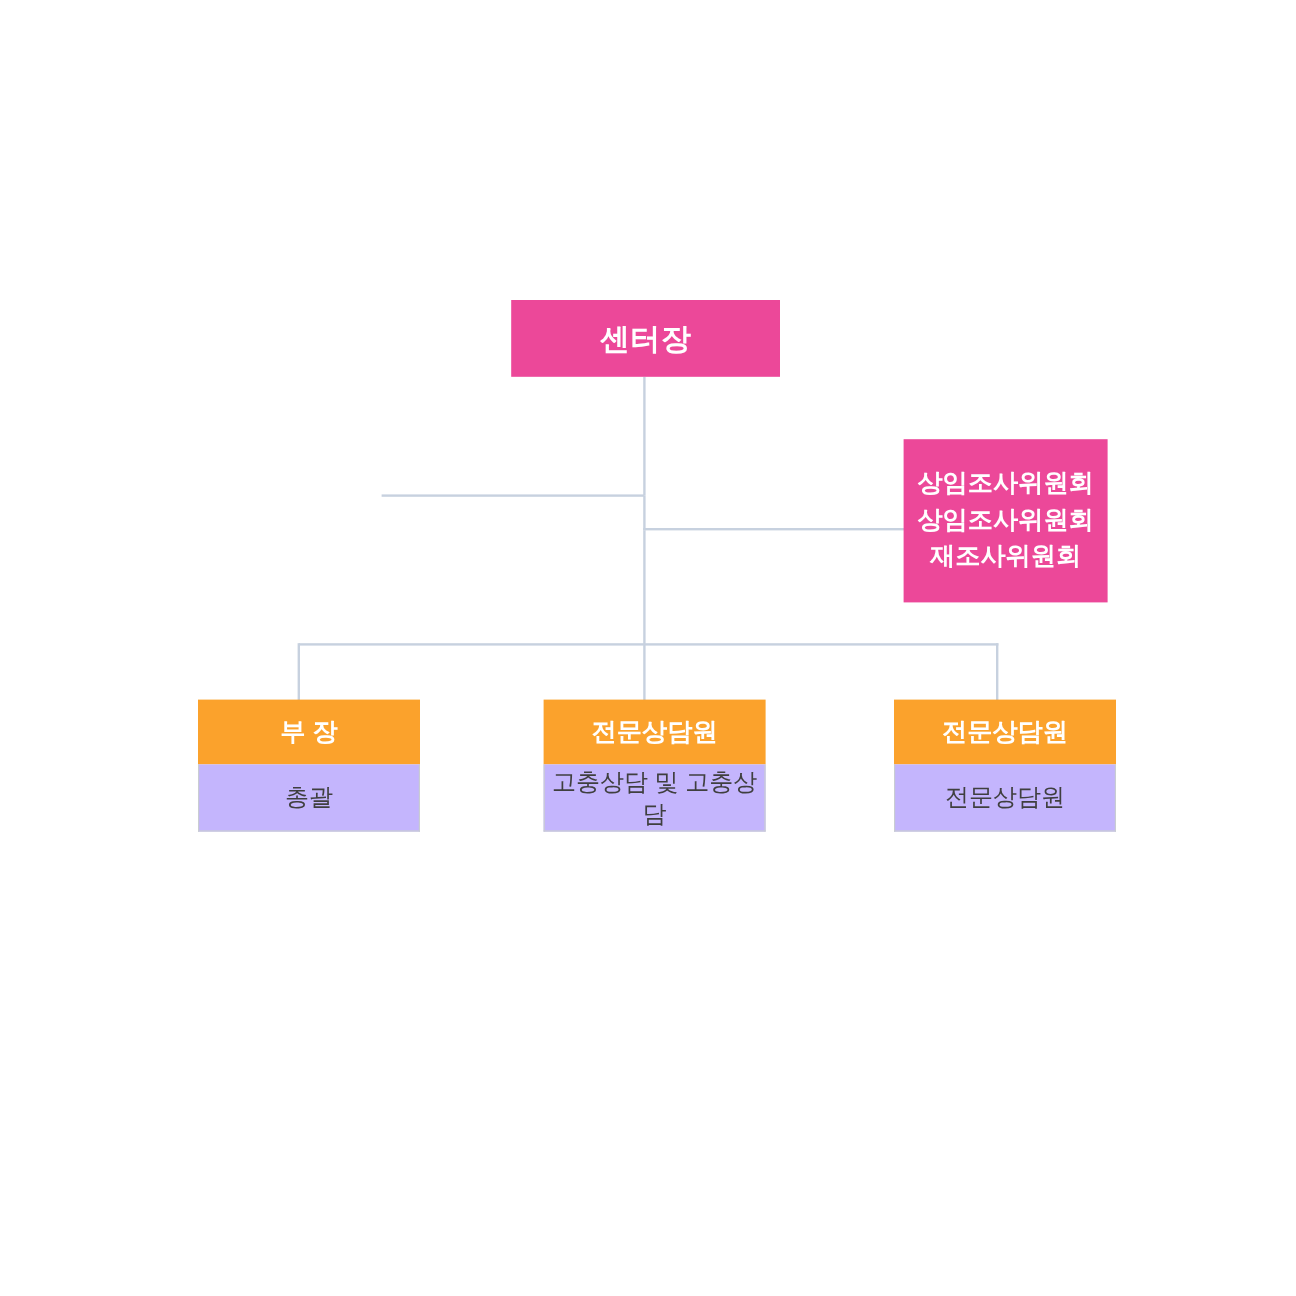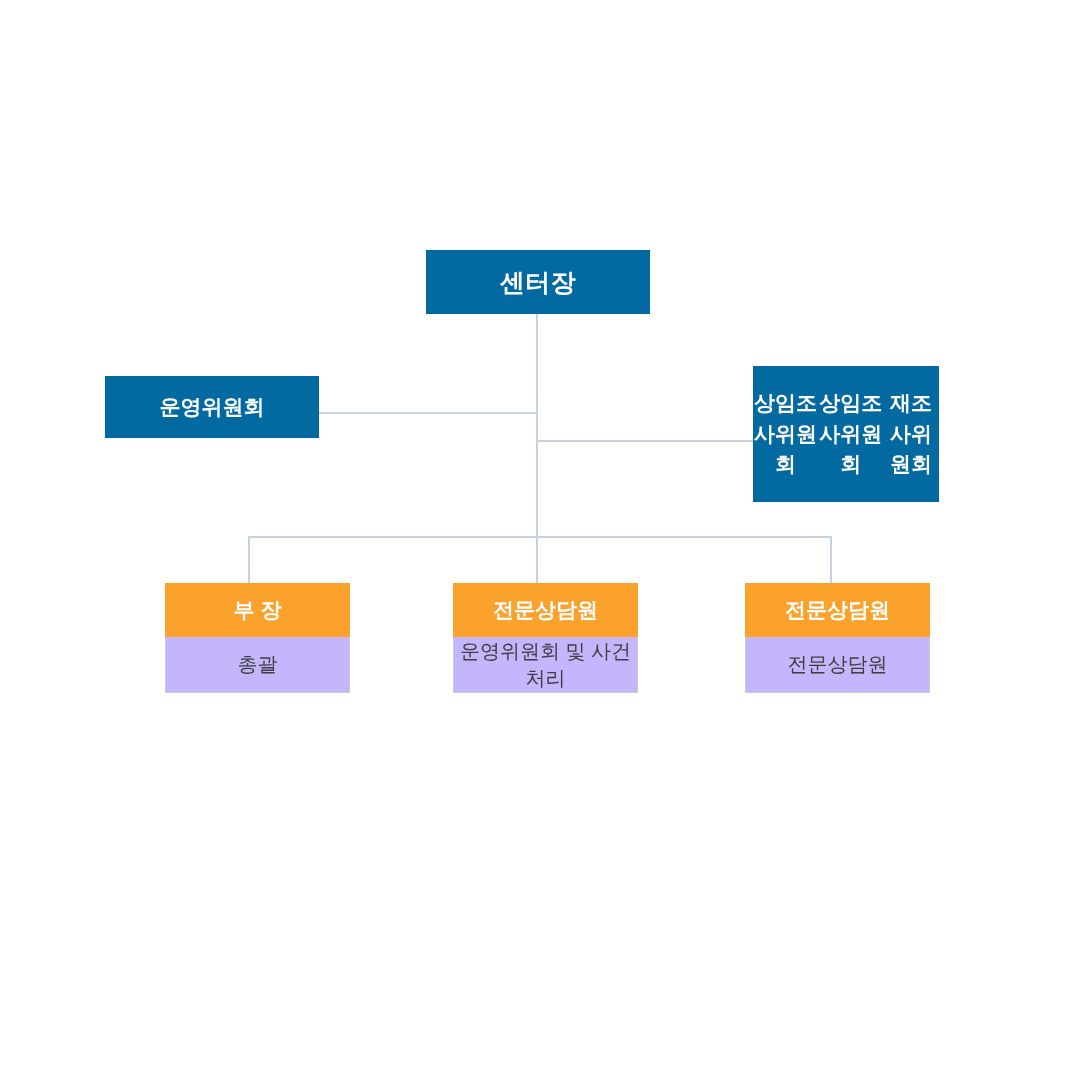--- a/index.html
+++ b/index.html
@@ -58,21 +58,21 @@
   .box {
     position: absolute;
     box-sizing: border-box;
     display: flex;
     align-items: center;
     justify-content: center;
     text-align: center;
   }
 
   .box-red {
-    background: #0369a1;
+    background: #ec4899;
     color: #ffffff;
     font-weight: bold;
     align-items: center;
   }
 
   .box-center {
     left: 426px;
     top: 250px;
     width: 224px;
     height: 64px;
@@ -84,25 +84,25 @@
     left: 105px;
     top: 376px;
     width: 214px;
     height: 62px;
     font-size: 21px;
   }
 
   .box-committees {
     left: 753px;
     top: 366px;
-    width: 186px;
+    width: 170px;
     height: 136px;
     font-size: 21px;
     line-height: 1.45;
-    flex-direction: row;
+    flex-direction: column;
   }
   .box-committees .line-item { display: block; }
 
   
   .unit {
     position: absolute;
     width: 185px;
     padding-left: 28px;
   }
   .unit-head {
@@ -149,38 +149,35 @@
     <div class="line line-h bus"></div>
     <div class="line line-v drop-left"></div>
     <div class="line line-v trunk-to-mid-box"></div>
     <div class="line line-v drop-right"></div>
   </div>
 
   <div class="box box-red box-center">
     <span>센터장</span>
   </div>
 
-  <div class="box box-red box-steering">
-    <span>운영위원회</span>
-  </div>
 
   <div class="box box-red box-committees">
     <span class="line-item">상임조사위원회</span>
     <span class="line-item">상임조사위원회</span>
     <span class="line-item">재조사위원회</span>
   </div>
 
   <div class="unit unit-1">
     <div class="unit-head">부 장</div>
     <div class="unit-body">총괄</div>
   </div>
 
   <div class="unit unit-2">
     <div class="unit-head">전문상담원</div>
-    <div class="unit-body">운영위원회 및 사건처리</div>
+    <div class="unit-body">고충상담 및 고충상담</div>
   </div>
 
   <div class="unit unit-3">
     <div class="unit-head">전문상담원</div>
     <div class="unit-body">전문상담원</div>
   </div>
 
 </div>
 
 </body></html>

